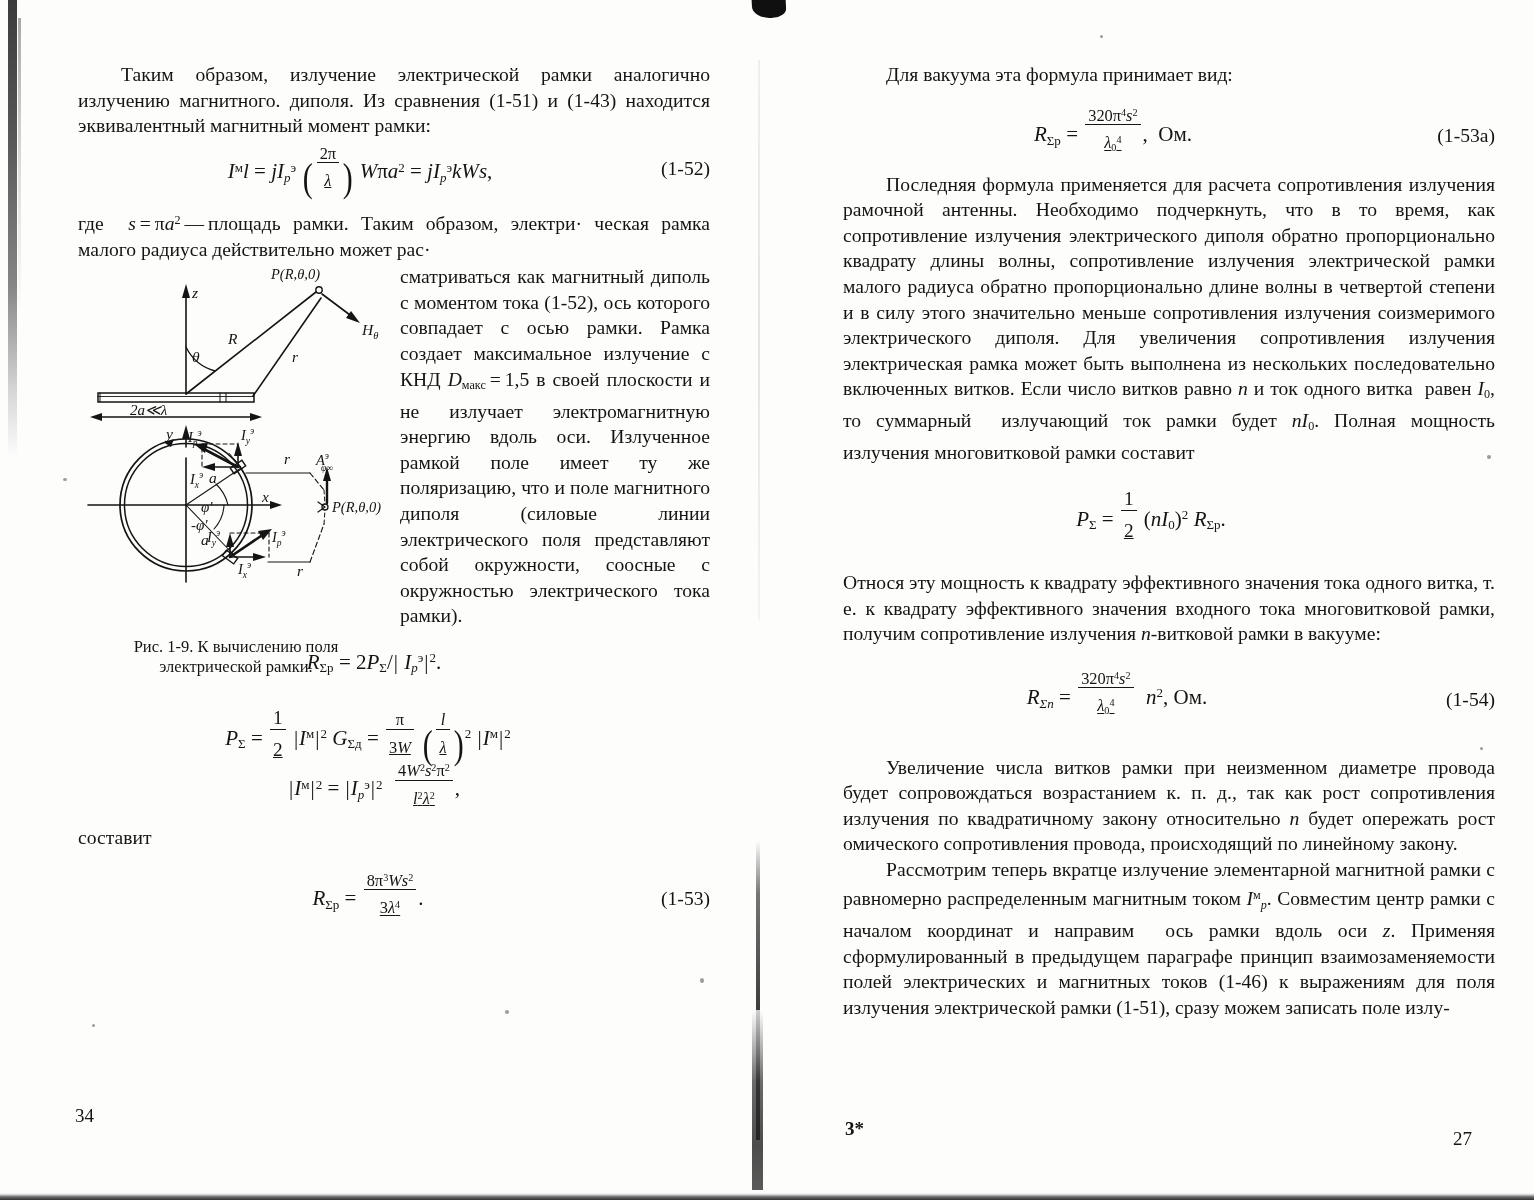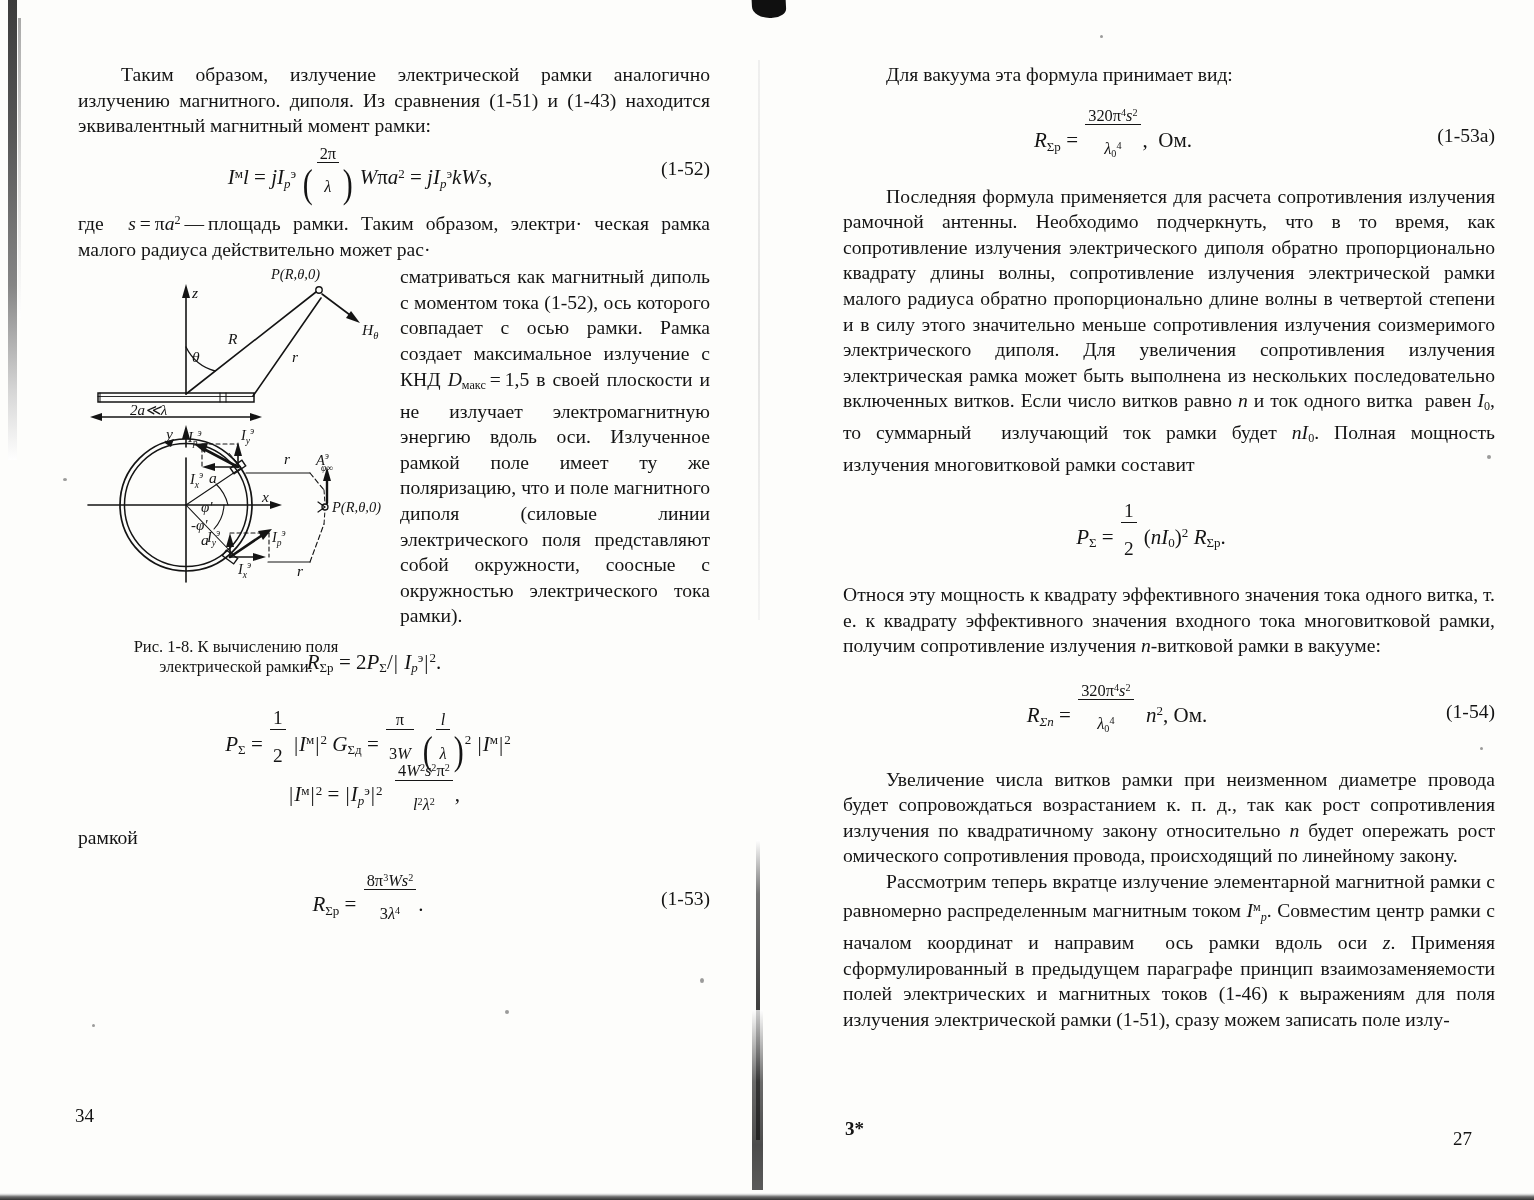--- a/index.html
+++ b/index.html
@@ -81,21 +81,21 @@
   }
   sub{font-size:.62em;vertical-align:-0.28em;font-style:normal;}
   sup{font-size:.62em;vertical-align:0.52em;font-style:normal;}
   .sub-i{font-style:italic;}
   .frac{
     display:inline-block;vertical-align:middle;
     text-align:center;margin:0 2px;
     position:relative;top:-1px;
   }
   .frac .n{display:block;font-size:.78em;line-height:1.08;padding:0 3px;}
-  .frac .d{display:block;font-size:.78em;line-height:1.12;padding:15px 3px;border-top:1.4px solid #151515;}
+  .frac .d{display:block;font-size:.78em;line-height:1.12;padding:9px 3px;border-top:1.4px solid #151515;text-decoration:underline;}
   .fracbig .n,.fracbig .d{font-size:.92em;}
   .paren{
     display:inline-block;font-size:1.9em;line-height:0;
     vertical-align:-0.33em;font-weight:300;transform:scaleX(.75);
   }
   .eqsym{font-style:normal;}
   .vbar{font-style:normal;padding:0 1px;}
   .floatfig{float:left;width:322px;height:382px;shape-outside:margin-box;}
   svg{display:block;}
   .ftext{font-family:"Liberation Serif", serif;font-style:italic;}
@@ -272,21 +272,21 @@
 
           <text x="206" y="202">r</text>
           <text x="219" y="314">r</text>
 
           <text x="238" y="203" font-size="14.5">A<tspan font-size="9.5" dy="-6">э</tspan><tspan font-size="9.5" dy="12" dx="-8">φ∞</tspan></text>
           <text x="254" y="250" font-size="14.5">P(R,θ,0)</text>
         </g>
       </svg>
 
       <div style="width:316px;text-align:center;font-size:16.5px;line-height:20px;margin-top:3px;">
-        <div>Рис. 1-8. К вычислению поля</div>
+        <div>Рис. 1-9. К вычислению поля</div>
         <div>электрической рамки.</div>
       </div>
     </div>
 
     <p style="margin-top:2px;">
       сматриваться как магнитный диполь с моментом тока (1-52), ось которого совпадает с осью рамки. Рамка создает максимальное излучение с КНД <i>D</i><sub>макс</sub> = 1,5 в своей плоскости и не излучает электромагнитную энергию вдоль оси. Излученное рамкой поле имеет ту же поляризацию, что и поле магнитного диполя (силовые линии электрического поля представляют собой окружности, соосные с окружностью электрического тока рамки).
     </p>
 
 
     <div class="eq" style="margin-top:16px;height:42px;">
@@ -312,21 +312,21 @@
 
     <div class="eq" style="height:50px;">
       <span style="display:inline-block;transform:translateX(-20px);">
         <span class="vbar">|</span><i>I</i><sup>м</sup><span class="vbar">|</span><sup>2</sup>
         <span class="eqsym">=</span>
         <span class="vbar">|</span><i>I</i><sub class="sub-i">р</sub><sup>э</sup><span class="vbar">|</span><sup>2</sup>
         &nbsp;<span class="frac"><span class="n">4<i>W</i><sup>2</sup><i>s</i><sup>2</sup>π<sup>2</sup></span><span class="d"><i>l</i><sup>2</sup><i>λ</i><sup>2</sup></span></span>,
       </span>
     </div>
 
-    <p style="margin-top:12px;">рамкой</p>
+    <p style="margin-top:12px;">составит</p>
 
     <div class="eq" style="margin-top:22px;height:52px;">
       <span style="display:inline-block;transform:translateX(-26px);">
         <i>R</i><sub>Σр</sub> <span class="eqsym">=</span>
         <span class="frac"><span class="n">8π<sup>3</sup><i>W</i><i>s</i><sup>2</sup></span><span class="d">3<i>λ</i><sup>4</sup></span></span>.
       </span>
       <span class="num">(1-53)</span>
     </div>
   </div>
 
@@ -336,21 +336,21 @@
 
     <div class="eq" style="margin-top:20px;height:56px;">
       <span style="display:inline-block;transform:translateX(-56px);">
         <i>R</i><sub>Σр</sub> <span class="eqsym">=</span>
         <span class="frac"><span class="n">320π<sup>4</sup><i>s</i><sup>2</sup></span><span class="d"><i>λ</i><sub>0</sub><sup>4</sup></span></span>,
         &nbsp;Ом.
       </span>
       <span class="num">(1-53a)</span>
     </div>
 
-    <p class="ind" style="margin-top:20px;">
+    <p class="ind" style="margin-top:8px;">
       Последняя формула применяется для расчета сопротивления излучения рамочной антенны. Необходимо подчеркнуть, что в то время, как сопротивление излучения электрического диполя обратно пропорционально квадрату длины волны, сопротивление излучения электрической рамки малого радиуса обратно пропорционально длине волны в четвертой степени и в силу этого значительно меньше сопротивления излучения соизмеримого электрического диполя. Для увеличения сопротивления излучения электрическая рамка может быть выполнена из нескольких последовательно включенных витков. Если число витков равно <i>n</i> и ток одного витка&nbsp; равен <i>I</i><sub>0</sub>, то суммарный&nbsp; излучающий ток рамки будет <i>nI</i><sub>0</sub>. Полная мощность излучения многовитковой рамки составит
     </p>
 
     <div class="eq" style="margin-top:24px;height:54px;">
       <span style="display:inline-block;transform:translateX(-18px);">
         <i>P</i><sub>Σ</sub> <span class="eqsym">=</span>
         <span class="frac fracbig"><span class="n">1</span><span class="d">2</span></span>
         (<i>n</i><i>I</i><sub>0</sub>)<sup>2</sup> <i>R</i><sub>Σр</sub>.
       </span>
     </div>

